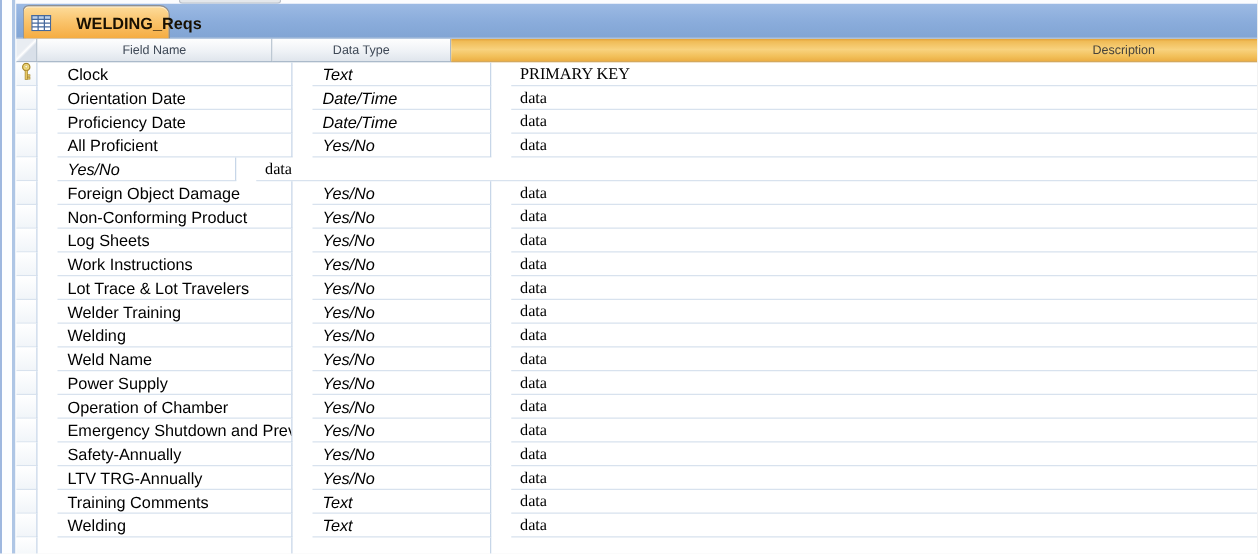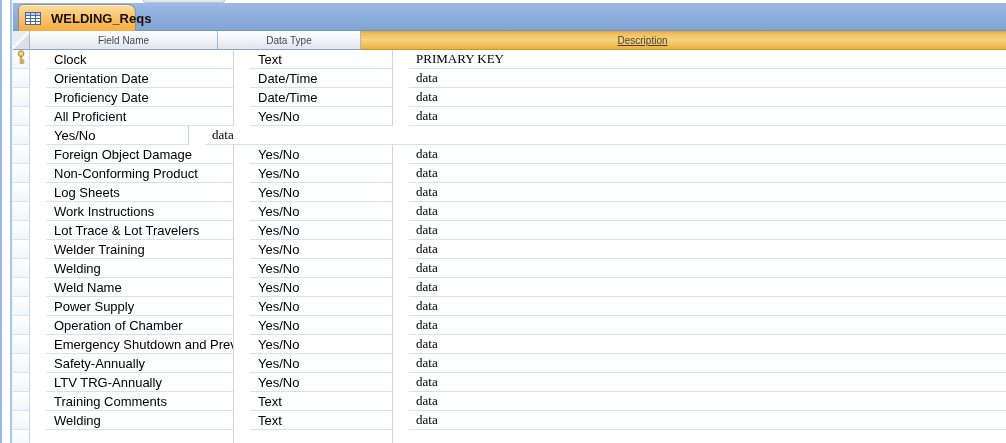--- a/index.html
+++ b/index.html
@@ -17,21 +17,21 @@
   
   .tabbar{
     position:absolute;left:13px;right:0;top:3px;height:28px;
     background:linear-gradient(180deg,#9CBAE4 0%,#8AACDB 55%,#82A5D4 100%);
     border-bottom:1px solid #7396C6;box-sizing:border-box;
   }
   .doc-tab{
     position:absolute;left:5px;top:1px;height:27px;width:118px;box-sizing:border-box;
     background:linear-gradient(180deg,#FDDC9C 0%,#FAC56E 45%,#F5AB40 100%);
     border:1px solid #8E8F91;border-bottom:none;border-radius:5px 8px 0 0;
-    display:flex;align-items:center;gap:10px;padding:0 6px;
+    display:flex;align-items:center;gap:20px;padding:0 6px;
     box-shadow:inset 0 1px 0 rgba(255,255,255,.55);
     cursor:default;
   }
   .tab-label{font-weight:bold;font-size:13px;color:#181002;white-space:nowrap;}
   .tab-icon{display:flex;align-items:center;}
   
   .grid{position:absolute;left:13px;right:0;top:31px;bottom:0;display:flex;flex-direction:column;overflow:hidden;background:#fff;}
   .header-row{display:flex;height:19px;flex:none;}
   .corner{
     width:17px;flex:none;box-sizing:border-box;
@@ -40,40 +40,39 @@
   }
   .hdr{
     display:flex;align-items:center;justify-content:center;box-sizing:border-box;
     font-size:10px;color:#3E4856;
     background:linear-gradient(180deg,#FEFEFE 0%,#EFF2F6 55%,#DFE5EC 100%);
     border-right:1px solid #A9B7C6;border-bottom:1px solid #93A5BB;
   }
   .col-field{width:188px;flex:none;}
   .col-type{width:143px;flex:none;}
   .col-desc{
-    flex:1;justify-content:center;padding-right:82px;border-right:none;
+    flex:1;justify-content:flex-end;padding-right:82px;border-right:none;
     color:#46423A;
     background:linear-gradient(180deg,#E2A139 0%,#F0BC57 12%,#F8D27E 48%,#F2C05A 78%,#EBAE44 100%);
     border-bottom:1px solid #C89236;
-    text-decoration:underline;
   }
   .row{display:flex;height:19px;flex:none;background:#fff;gap:16px;}
   .sel{
     width:17px;flex:none;box-sizing:border-box;
     border-right:1px solid #C7D6E8;border-bottom:1px solid #D8E2EE;
     background:linear-gradient(180deg,#FFFFFF 0%,#F1F5F9 100%);
     display:flex;align-items:center;justify-content:center;
   }
   .cell{
     box-sizing:border-box;font-size:13px;color:#000;padding-left:8px;
     display:flex;align-items:center;white-space:nowrap;overflow:hidden;
     border-right:1px solid #C7D6E8;border-bottom:1px solid #D8E2EE;
   }
   .cell.field{width:188px;flex:none;}
-  .cell.type{width:143px;flex:none;}
+  .cell.type{width:143px;flex:none;font-style:italic;}
   .cell.desc{flex:1;border-right:none;padding-left:7px;font-family:Liberation Serif, serif;}
 </style>
 </head>
 <body>
 
 <div class="screen">
 
   <div class="left-strip"></div>
   <div class="top-sliver"></div>
   <div class="ribbon-remnant"></div>

